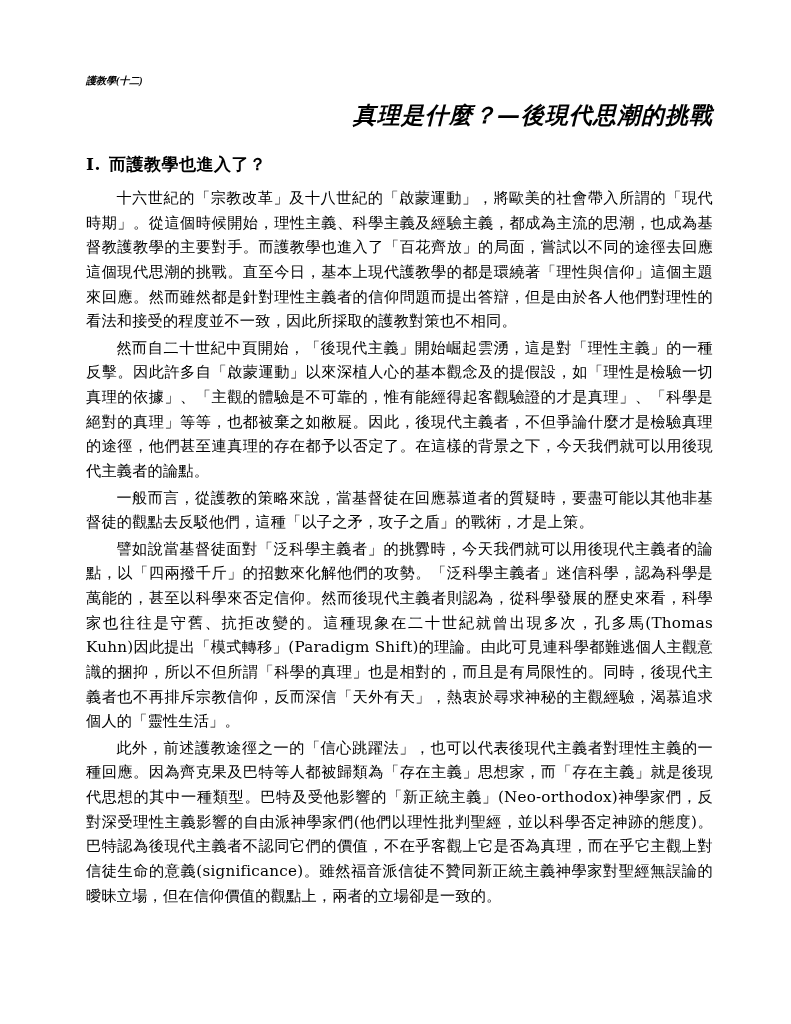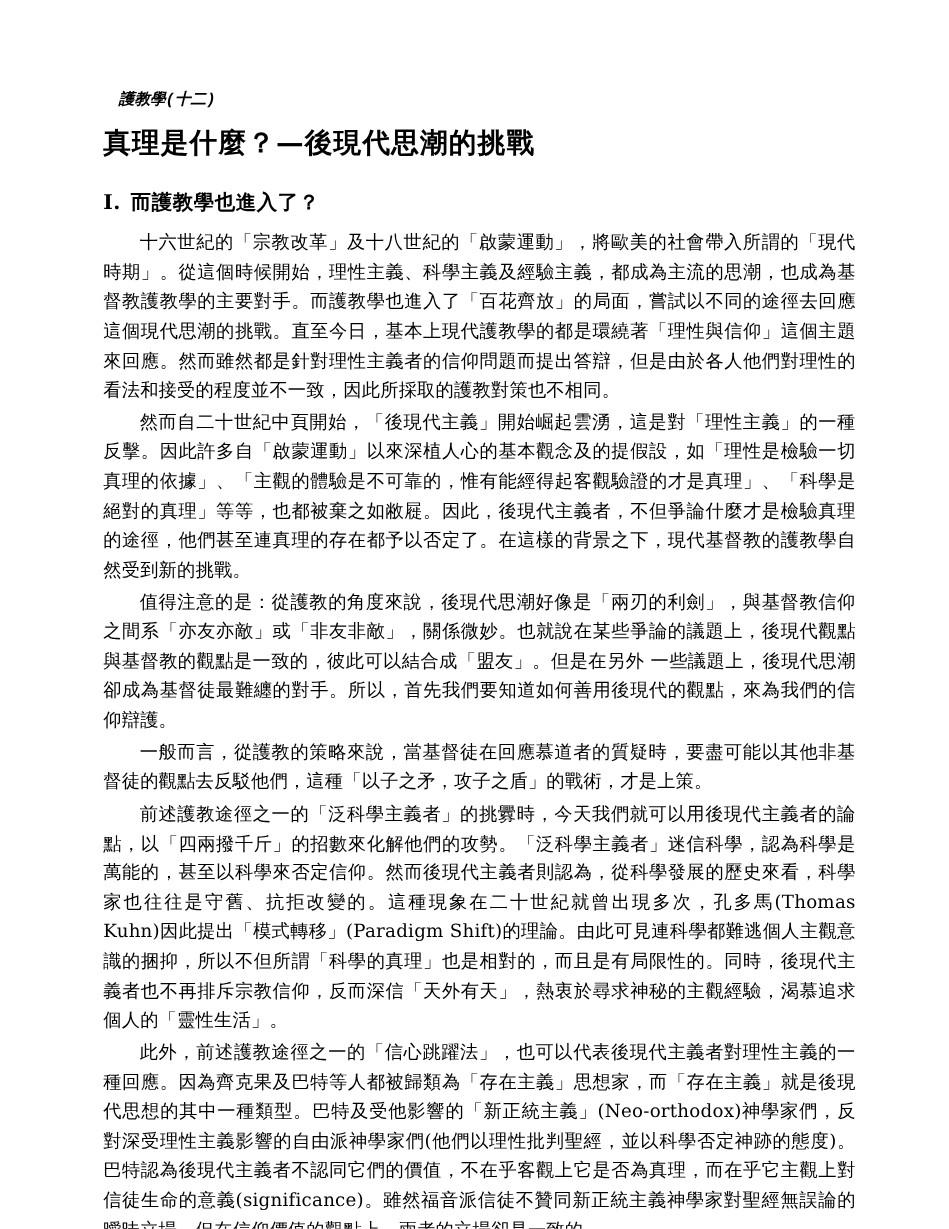--- a/index.html
+++ b/index.html
@@ -15,34 +15,35 @@
     overflow: hidden;
   }
   .page {
     position: relative;
     width: 791px;
     height: 1024px;
     box-sizing: border-box;
     padding: 74px 78px 40px 86px;
   }
   .running-head {
-    font-family: Liberation Mono, monospace;
+    font-family: Liberation Serif, serif;
     font-style: italic;
     font-weight: bold;
-    font-size: 13px;
+    font-size: 10px;
     letter-spacing: 0px;
-    margin: 0 0 6px 13px;
+    margin: 0 0 6px 0;
   }
   .doc-title {
-    text-align: left;
+    text-align: right;
     font-family: "DejaVu Serif", serif;
     font-weight: bold;
     font-size: 23px;
     letter-spacing: 1px;
     margin: 12px 0 22px 0;
+    font-style: italic;
   }
   .section-heading {
     font-family: "DejaVu Serif", serif;
     font-weight: bold;
     font-size: 17px;
     letter-spacing: 0.5px;
     margin: 20px 0 10px 0;
   }
   .section-heading .num {
     margin-right: 8px;
@@ -65,21 +66,20 @@
 
   <div class="running-head">護教學(十二)</div>
 
   <h1 class="doc-title">真理是什麼？—後現代思潮的挑戰</h1>
 
   <h2 class="section-heading">
     <span class="num">I.</span><span>而護教學也進入了？</span>
   </h2>
 
   <p class="body-text">十六世紀的「宗教改革」及十八世紀的「啟蒙運動」，將歐美的社會帶入所謂的「現代時期」。從這個時候開始，理性主義、科學主義及經驗主義，都成為主流的思潮，也成為基督教護教學的主要對手。而護教學也進入了「百花齊放」的局面，嘗試以不同的途徑去回應這個現代思潮的挑戰。直至今日，基本上現代護教學的都是環繞著「理性與信仰」這個主題來回應。然而雖然都是針對理性主義者的信仰問題而提出答辯，但是由於各人他們對理性的看法和接受的程度並不一致，因此所採取的護教對策也不相同。</p>
-  <p class="body-text">然而自二十世紀中頁開始，「後現代主義」開始崛起雲湧，這是對「理性主義」的一種反擊。因此許多自「啟蒙運動」以來深植人心的基本觀念及的提假設，如「理性是檢驗一切真理的依據」、「主觀的體驗是不可靠的，惟有能經得起客觀驗證的才是真理」、「科學是絕對的真理」等等，也都被棄之如敝屣。因此，後現代主義者，不但爭論什麼才是檢驗真理的途徑，他們甚至連真理的存在都予以否定了。在這樣的背景之下，現代基督教的護教學自然受到新的挑戰。</p>
+  <p class="body-text">然而自二十世紀中頁開始，「後現代主義」開始崛起雲湧，這是對「理性主義」的一種反擊。因此許多自「啟蒙運動」以來深植人心的基本觀念及的提假設，如「理性是檢驗一切真理的依據」、「主觀的體驗是不可靠的，惟有能經得起客觀驗證的才是真理」、「科學是絕對的真理」等等，也都被棄之如敝屣。因此，後現代主義者，不但爭論什麼才是檢驗真理的途徑，他們甚至連真理的存在都予以否定了。在這樣的背景之下，今天我們就可以用後現代主義者的論點。</p>
 
 
-  <p class="body-text">值得注意的是：從護教的角度來說，後現代思潮好像是「兩刃的利劍」，與基督教信仰之間系「亦友亦敵」或「非友非敵」，關係微妙。也就說在某些爭論的議題上，後現代觀點與基督教的觀點是一致的，彼此可以結合成「盟友」。但是在另外 一些議題上，後現代思潮卻成為基督徒最難纏的對手。所以，首先我們要知道如何善用後現代的觀點，來為我們的信仰辯護。</p>
   <p class="body-text">一般而言，從護教的策略來說，當基督徒在回應慕道者的質疑時，要盡可能以其他非基督徒的觀點去反駁他們，這種「以子之矛，攻子之盾」的戰術，才是上策。</p>
-  <p class="body-text">前述護教途徑之一的「泛科學主義者」的挑釁時，今天我們就可以用後現代主義者的論點，以「四兩撥千斤」的招數來化解他們的攻勢。「泛科學主義者」迷信科學，認為科學是萬能的，甚至以科學來否定信仰。然而後現代主義者則認為，從科學發展的歷史來看，科學家也往往是守舊、抗拒改變的。這種現象在二十世紀就曾出現多次，孔多馬(Thomas Kuhn)因此提出「模式轉移」(Paradigm Shift)的理論。由此可見連科學都難逃個人主觀意識的捆抑，所以不但所謂「科學的真理」也是相對的，而且是有局限性的。同時，後現代主義者也不再排斥宗教信仰，反而深信「天外有天」，熱衷於尋求神秘的主觀經驗，渴慕追求個人的「靈性生活」。</p>
+  <p class="body-text">譬如說當基督徒面對「泛科學主義者」的挑釁時，今天我們就可以用後現代主義者的論點，以「四兩撥千斤」的招數來化解他們的攻勢。「泛科學主義者」迷信科學，認為科學是萬能的，甚至以科學來否定信仰。然而後現代主義者則認為，從科學發展的歷史來看，科學家也往往是守舊、抗拒改變的。這種現象在二十世紀就曾出現多次，孔多馬(Thomas Kuhn)因此提出「模式轉移」(Paradigm Shift)的理論。由此可見連科學都難逃個人主觀意識的捆抑，所以不但所謂「科學的真理」也是相對的，而且是有局限性的。同時，後現代主義者也不再排斥宗教信仰，反而深信「天外有天」，熱衷於尋求神秘的主觀經驗，渴慕追求個人的「靈性生活」。</p>
   <p class="body-text">此外，前述護教途徑之一的「信心跳躍法」，也可以代表後現代主義者對理性主義的一種回應。因為齊克果及巴特等人都被歸類為「存在主義」思想家，而「存在主義」就是後現代思想的其中一種類型。巴特及受他影響的「新正統主義」(Neo-orthodox)神學家們，反對深受理性主義影響的自由派神學家們(他們以理性批判聖經，並以科學否定神跡的態度)。巴特認為後現代主義者不認同它們的價值，不在乎客觀上它是否為真理，而在乎它主觀上對信徒生命的意義(significance)。雖然福音派信徒不贊同新正統主義神學家對聖經無誤論的曖昧立場，但在信仰價值的觀點上，兩者的立場卻是一致的。</p>
 
 </div>
 
 </body></html>

